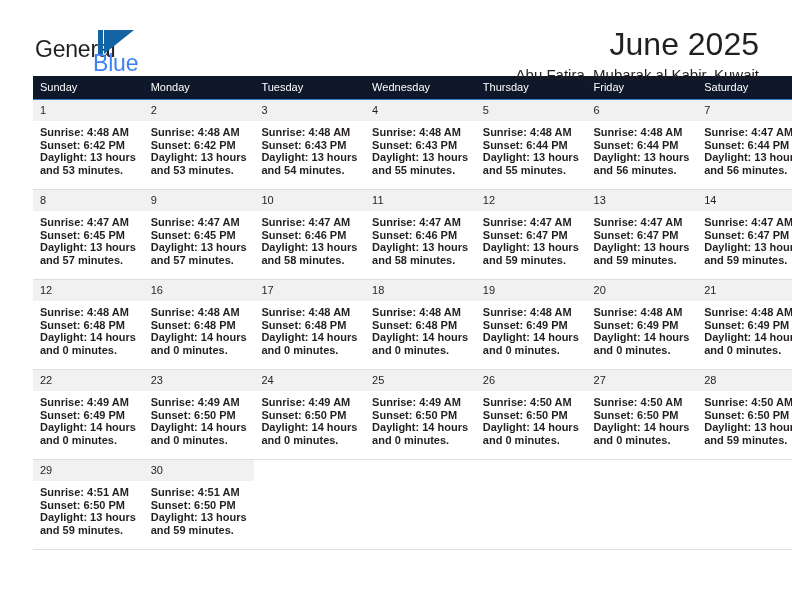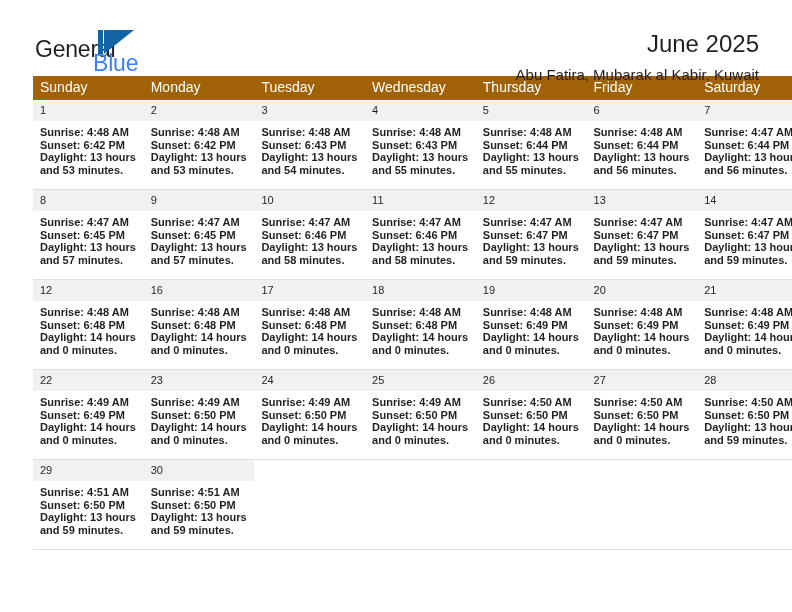--- a/index.html
+++ b/index.html
@@ -77,21 +77,21 @@
     width: 0;
     height: 0;
     border-left: 30px solid #1464a5;
     border-bottom: 24px solid transparent;
   }
   .title-block {
     text-align: right;
     padding-top: 0px;
   }
   .cal-title {
-    font-size: 24px;
+    font-size: 32px;
     color: #231f20;
     line-height: 32px;
     font-weight: normal;
     margin: 0;
     white-space: nowrap;
   }
   .cal-subtitle {
     font-size: 15px;
     color: #231f20;
     line-height: 18px;
@@ -100,23 +100,23 @@
   }
 
   
   .calendar {
     margin-top: 14px;
     width: 726px;
     border-collapse: collapse;
     table-layout: fixed;
   }
   .calendar th {
-    background: #a16207;
+    background: #0f172a;
     color: #ffffff;
-    font-size: 14px;
+    font-size: 11px;
     font-weight: normal;
     text-align: left;
     padding: 5px 0 5px 7px;
     line-height: 13px;
     border: none;
     width: 103.71px;
   }
   .week-row > td {
     vertical-align: top;
     padding: 0;

